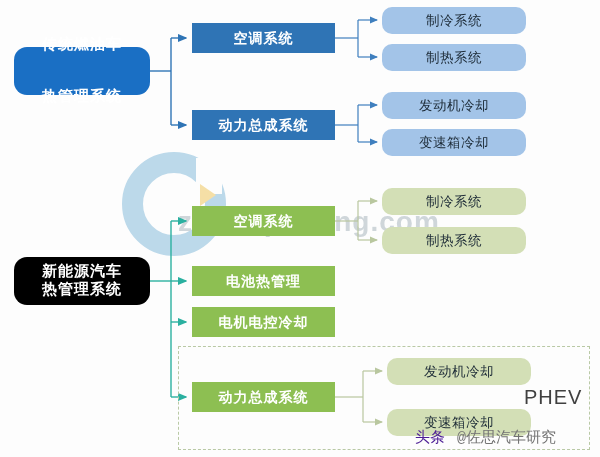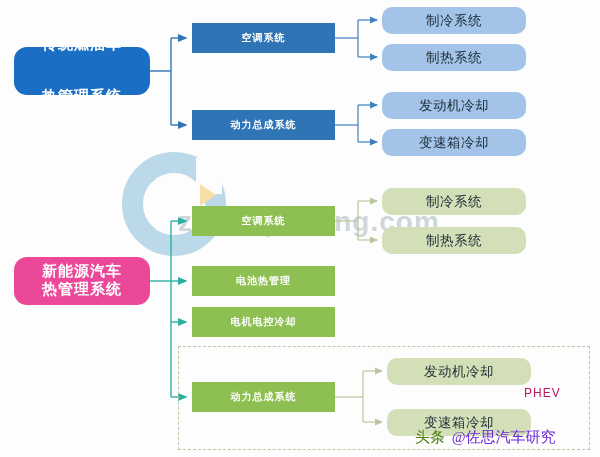--- a/index.html
+++ b/index.html
@@ -60,30 +60,30 @@
     font-size:28px;
     font-weight:bold;
     color:#cfd6da;
     letter-spacing:1px;
     white-space:nowrap;
   }
   .wm-bottom{
     position:absolute;
     left:448px;top:428px;
     font-size:15px;
-    color:#6d28d9;
-    white-space:nowrap;
-    font-family:Liberation Serif, serif;
+    color:#737373;
+    white-space:nowrap;
+    font-family:Liberation Mono, monospace;
     z-index:9;
   }
   .wm-bottom2{
     position:absolute;
     left:415px;top:428px;
     font-size:15px;
-    color:#4d7c0f;
+    color:#4c1d95;
     white-space:nowrap;
     font-family:Liberation Serif, serif;
     z-index:9;
   }
 
   
   .node{
     position:absolute;
     box-sizing:border-box;
     display:flex;
@@ -94,26 +94,26 @@
     line-height:1.18;
   }
   .root{
     border-radius:13px;
     color:#ffffff;
     font-weight:bold;
     font-size:15px;
     letter-spacing:1px;
   }
   .root-blue{background:#1a6fc4;}
-  .root-green{background:#ec4899;}
+  .root-green{background:#000000;}
 
   .lvl1{
     color:#ffffff;
     font-weight:bold;
-    font-size:10px;
+    font-size:14px;
     letter-spacing:1px;
   }
   .lvl1-blue{background:#2f74b5;}
   .lvl1-green{background:#8dbf52;}
 
   .lvl2{
     font-weight:normal;
     font-size:13.5px;
     color:#1c2a36;
     letter-spacing:.5px;
@@ -124,22 +124,22 @@
 
   .phev-group{
     position:absolute;
     box-sizing:border-box;
     border:1px dashed #b9c9a5;
     background:transparent;
     z-index:3;
   }
   .phev-label{
     position:absolute;
-    font-size:12px;
-    color:#be185d;
+    font-size:20px;
+    color:#404040;
     font-family:"Liberation Sans",sans-serif;
     letter-spacing:1px;
     z-index:5;
   }
 </style>
 </head>
 <body>
 
 <div id="diagram">
 

